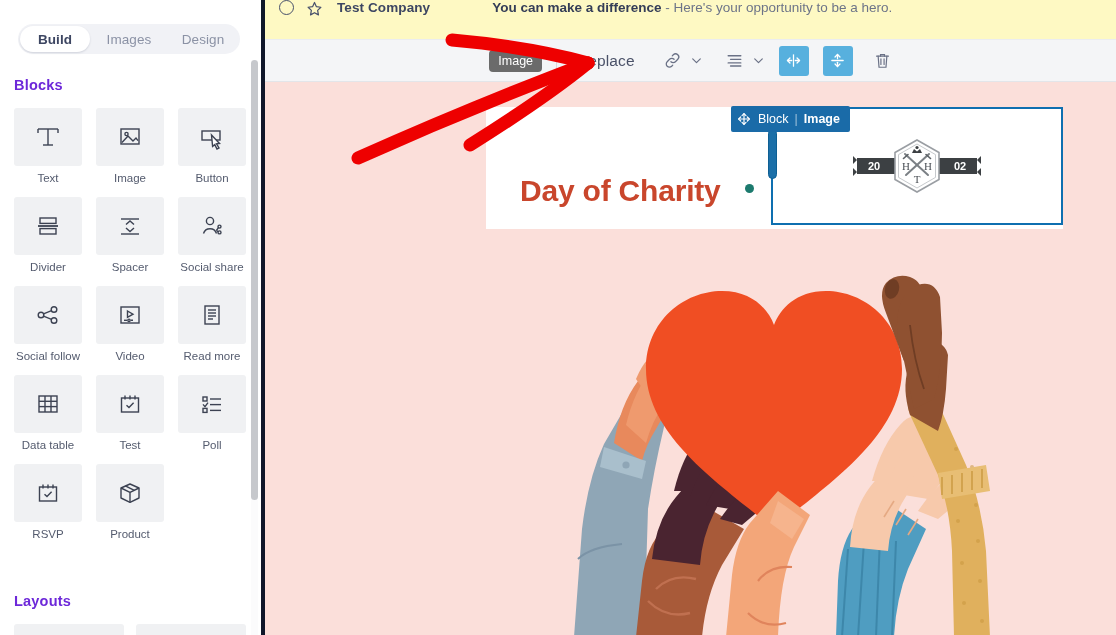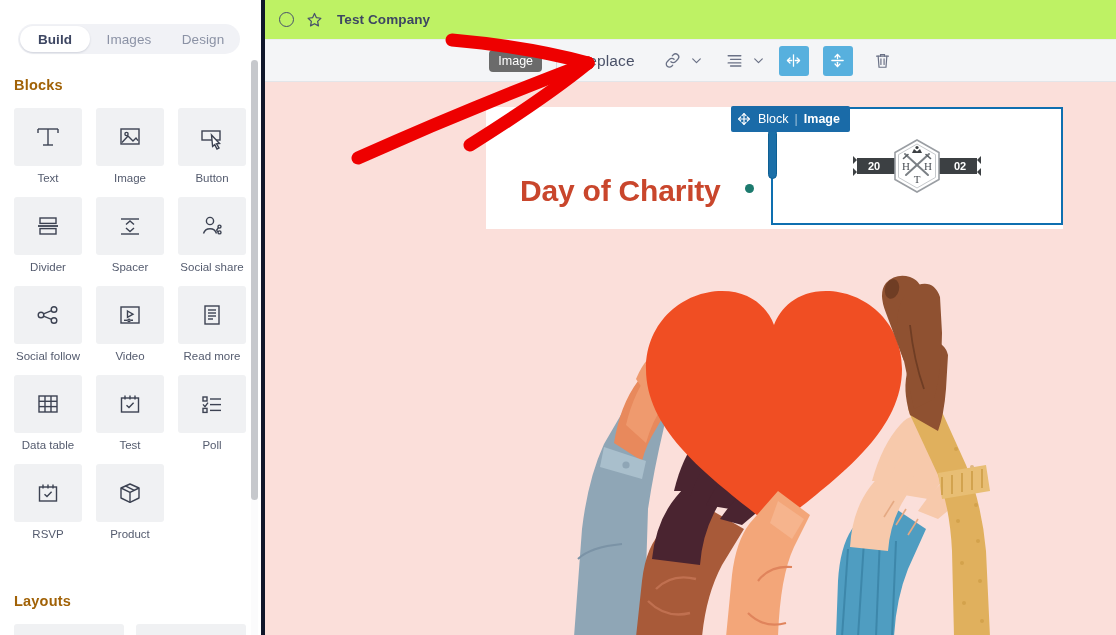--- a/index.html
+++ b/index.html
@@ -31,21 +31,21 @@
     display: flex; align-items: center; justify-content: center;
     font-size: 13.5px; color: #8b92a5; letter-spacing: .1px;
     border-radius: 13px; cursor: pointer;
   }
   .tab.active {
     background: #ffffff; color: #3d4662; font-weight: 700;
     box-shadow: 0 1px 2px rgba(60,70,100,.18);
   }
   .section-title {
     position: absolute; left: 14px;
-    font-size: 14.5px; font-weight: 700; color: #a16207;
+    font-size: 14.5px; font-weight: 700; color: #6d28d9;
     letter-spacing: .2px;
   }
   #blocks-title { top: 77px; }
   #layouts-title { top: 593px; }
 
   #blocks-grid {
     position: absolute; left: 14px; top: 108px;
     width: 232px;
     display: grid;
     grid-template-columns: repeat(3, 68px);
@@ -82,23 +82,23 @@
   #sidebar-scrollbar-thumb {
     position: absolute; right: 3px; top: 60px;
     width: 7px; height: 440px;
     background: #c6c8cc; border-radius: 4px;
   }
 
   
   #header {
     position: absolute; left: 265px; top: 0;
     width: 851px; height: 40px;
-    background: #bef264;
+    background: #fef9c3;
     border-bottom: 1px solid #ebedf0;
-    display: flex; align-items: center;
+    display: flex; 
   }
   #hdr-circle {
     width: 15px; height: 15px; margin-left: 14px;
     border: 1.6px solid #47506b; border-radius: 50%;
     cursor: pointer;
   }
   #hdr-star { margin-left: 12px; cursor: pointer; line-height: 0; }
   #hdr-company {
     margin-left: 14px; font-size: 13.5px; font-weight: 700;
     color: #3d4662; letter-spacing: .1px;
@@ -417,20 +417,23 @@
   </div>
 
   <div id="header">
     <div id="hdr-circle"></div>
     <div id="hdr-star">
       <svg width="17" height="17" viewBox="0 0 24 24" fill="none" stroke="#47506b" stroke-width="1.7" stroke-linejoin="round">
         <polygon points="12,3.5 14.7,9.4 21,10.2 16.4,14.6 17.6,21 12,17.9 6.4,21 7.6,14.6 3,10.2 9.3,9.4"></polygon>
       </svg>
     </div>
     <div id="hdr-company">Test Company</div>
+    <div id="hdr-subject">
+      <b>You can make a difference</b><span class="dim"> - Here's your opportunity to be a hero.</span>
+    </div>
   </div>
 
   <div id="toolbar">
     <div id="toolbar-inner">
       <div id="chip-image">Image</div>
       <div class="tb-sep"></div>
       <div id="btn-replace">Replace</div>
 
       <div class="tb-icon" id="ic-link">
         <svg width="19" height="19" viewBox="0 0 24 24" fill="none" stroke="#6a7186" stroke-width="1.6" stroke-linecap="round">

